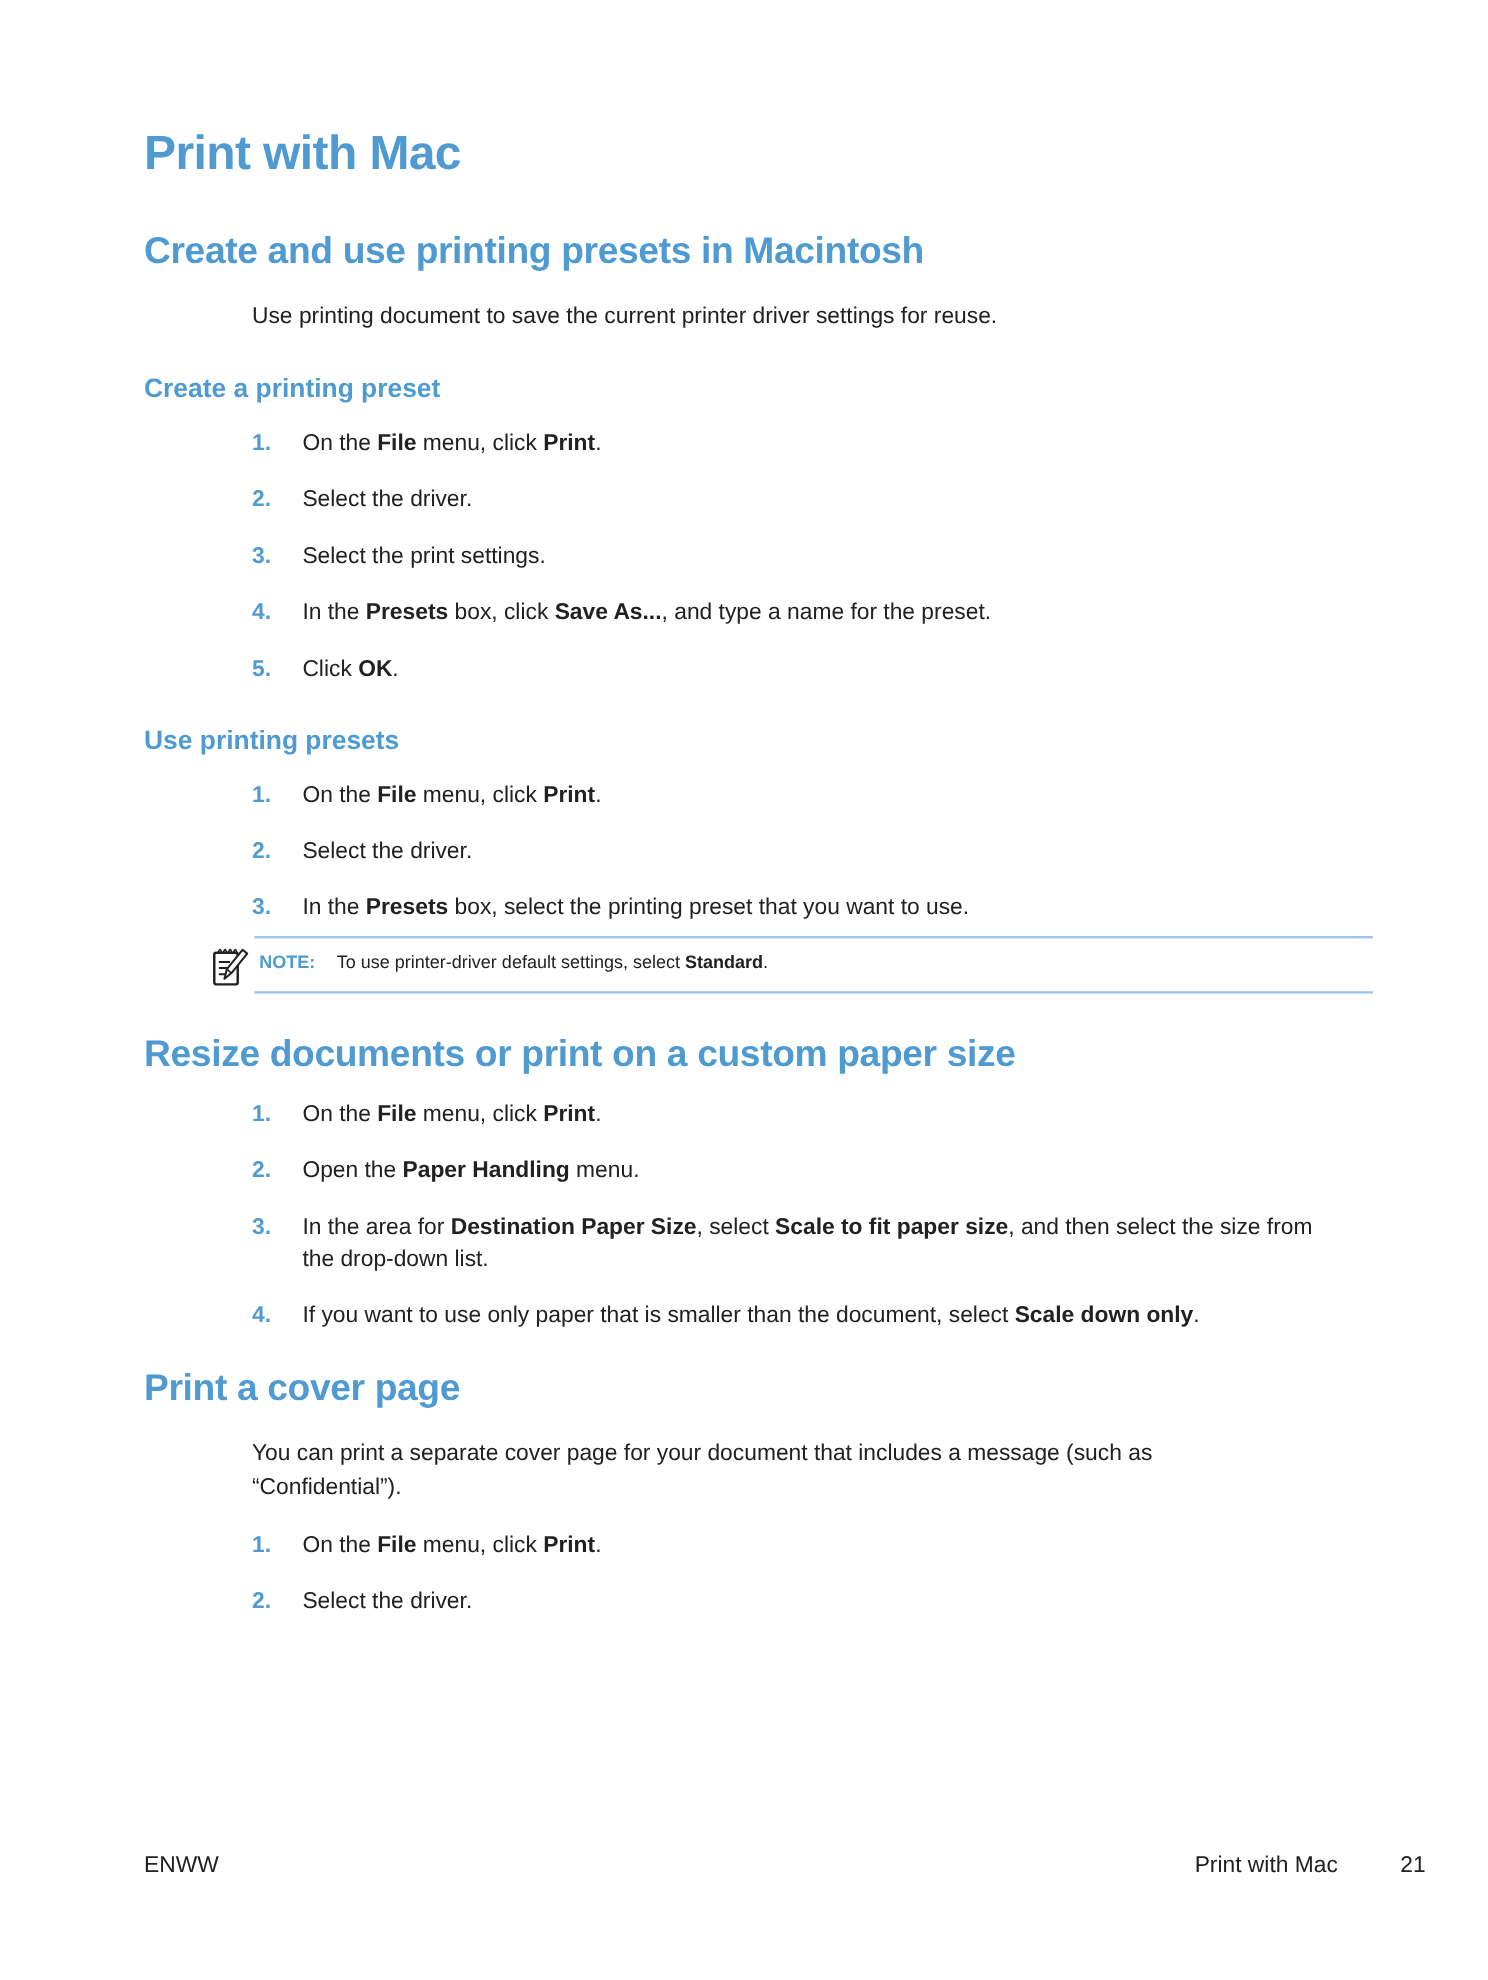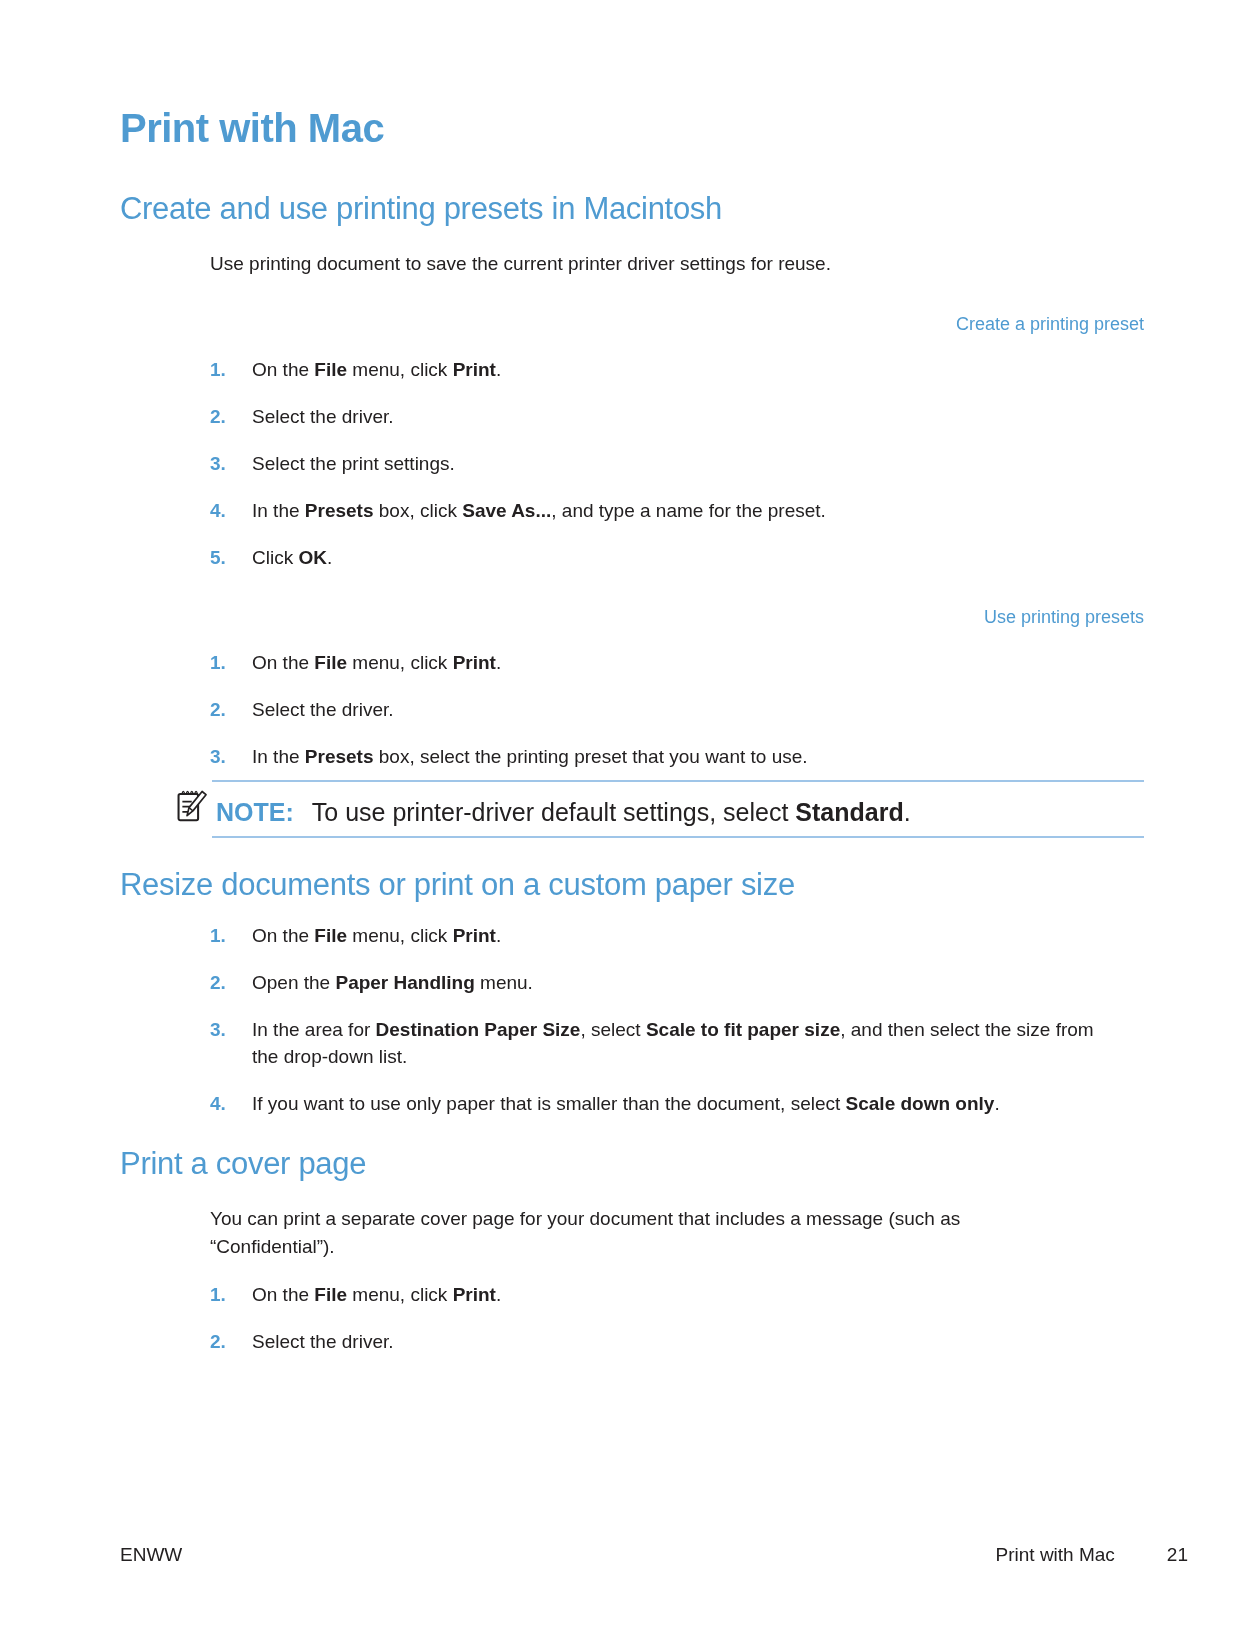--- a/index.html
+++ b/index.html
@@ -25,31 +25,30 @@
     font-size:40px;
     line-height:44px;
     font-weight:bold;
     color:var(--blue);
     letter-spacing:-0.5px;
   }
   h2.section-heading{
     margin:42px 0 0 0;
     font-size:31px;
     line-height:34px;
-    font-weight:normal;
+    font-weight:bold;
     color:var(--blue);
     letter-spacing:-0.3px;
   }
   h3.sub-heading{
     margin:34px 0 0 0;
-    font-size:18px;
+    font-size:22px;
     line-height:24px;
-    font-weight:normal;
-    color:var(--blue);
-    text-align:right;
+    font-weight:bold;
+    color:var(--blue);
   }
   p.intro{
     margin:24px 0 0 90px;
     font-size:19px;
     line-height:28px;
     max-width:790px;
   }
   ol.steps{
     list-style:none;
     margin:6px 0 0 0;
@@ -76,22 +75,22 @@
   }
   .note-icon{
     flex:none;
     width:36px;
     padding-top:4px;
   }
   .note-body{
     flex:1;
     border-top:2px solid var(--rule);
     border-bottom:2px solid var(--rule);
-    padding:17px 0 10px 4px;
-    font-size:25px;
+    padding:7px 0 10px 4px;
+    font-size:15px;
     line-height:27px;
   }
   .note-label{
     color:var(--blue);
     font-weight:bold;
     margin-right:18px;
   }
   .footer{
     position:absolute;
     left:108px;

